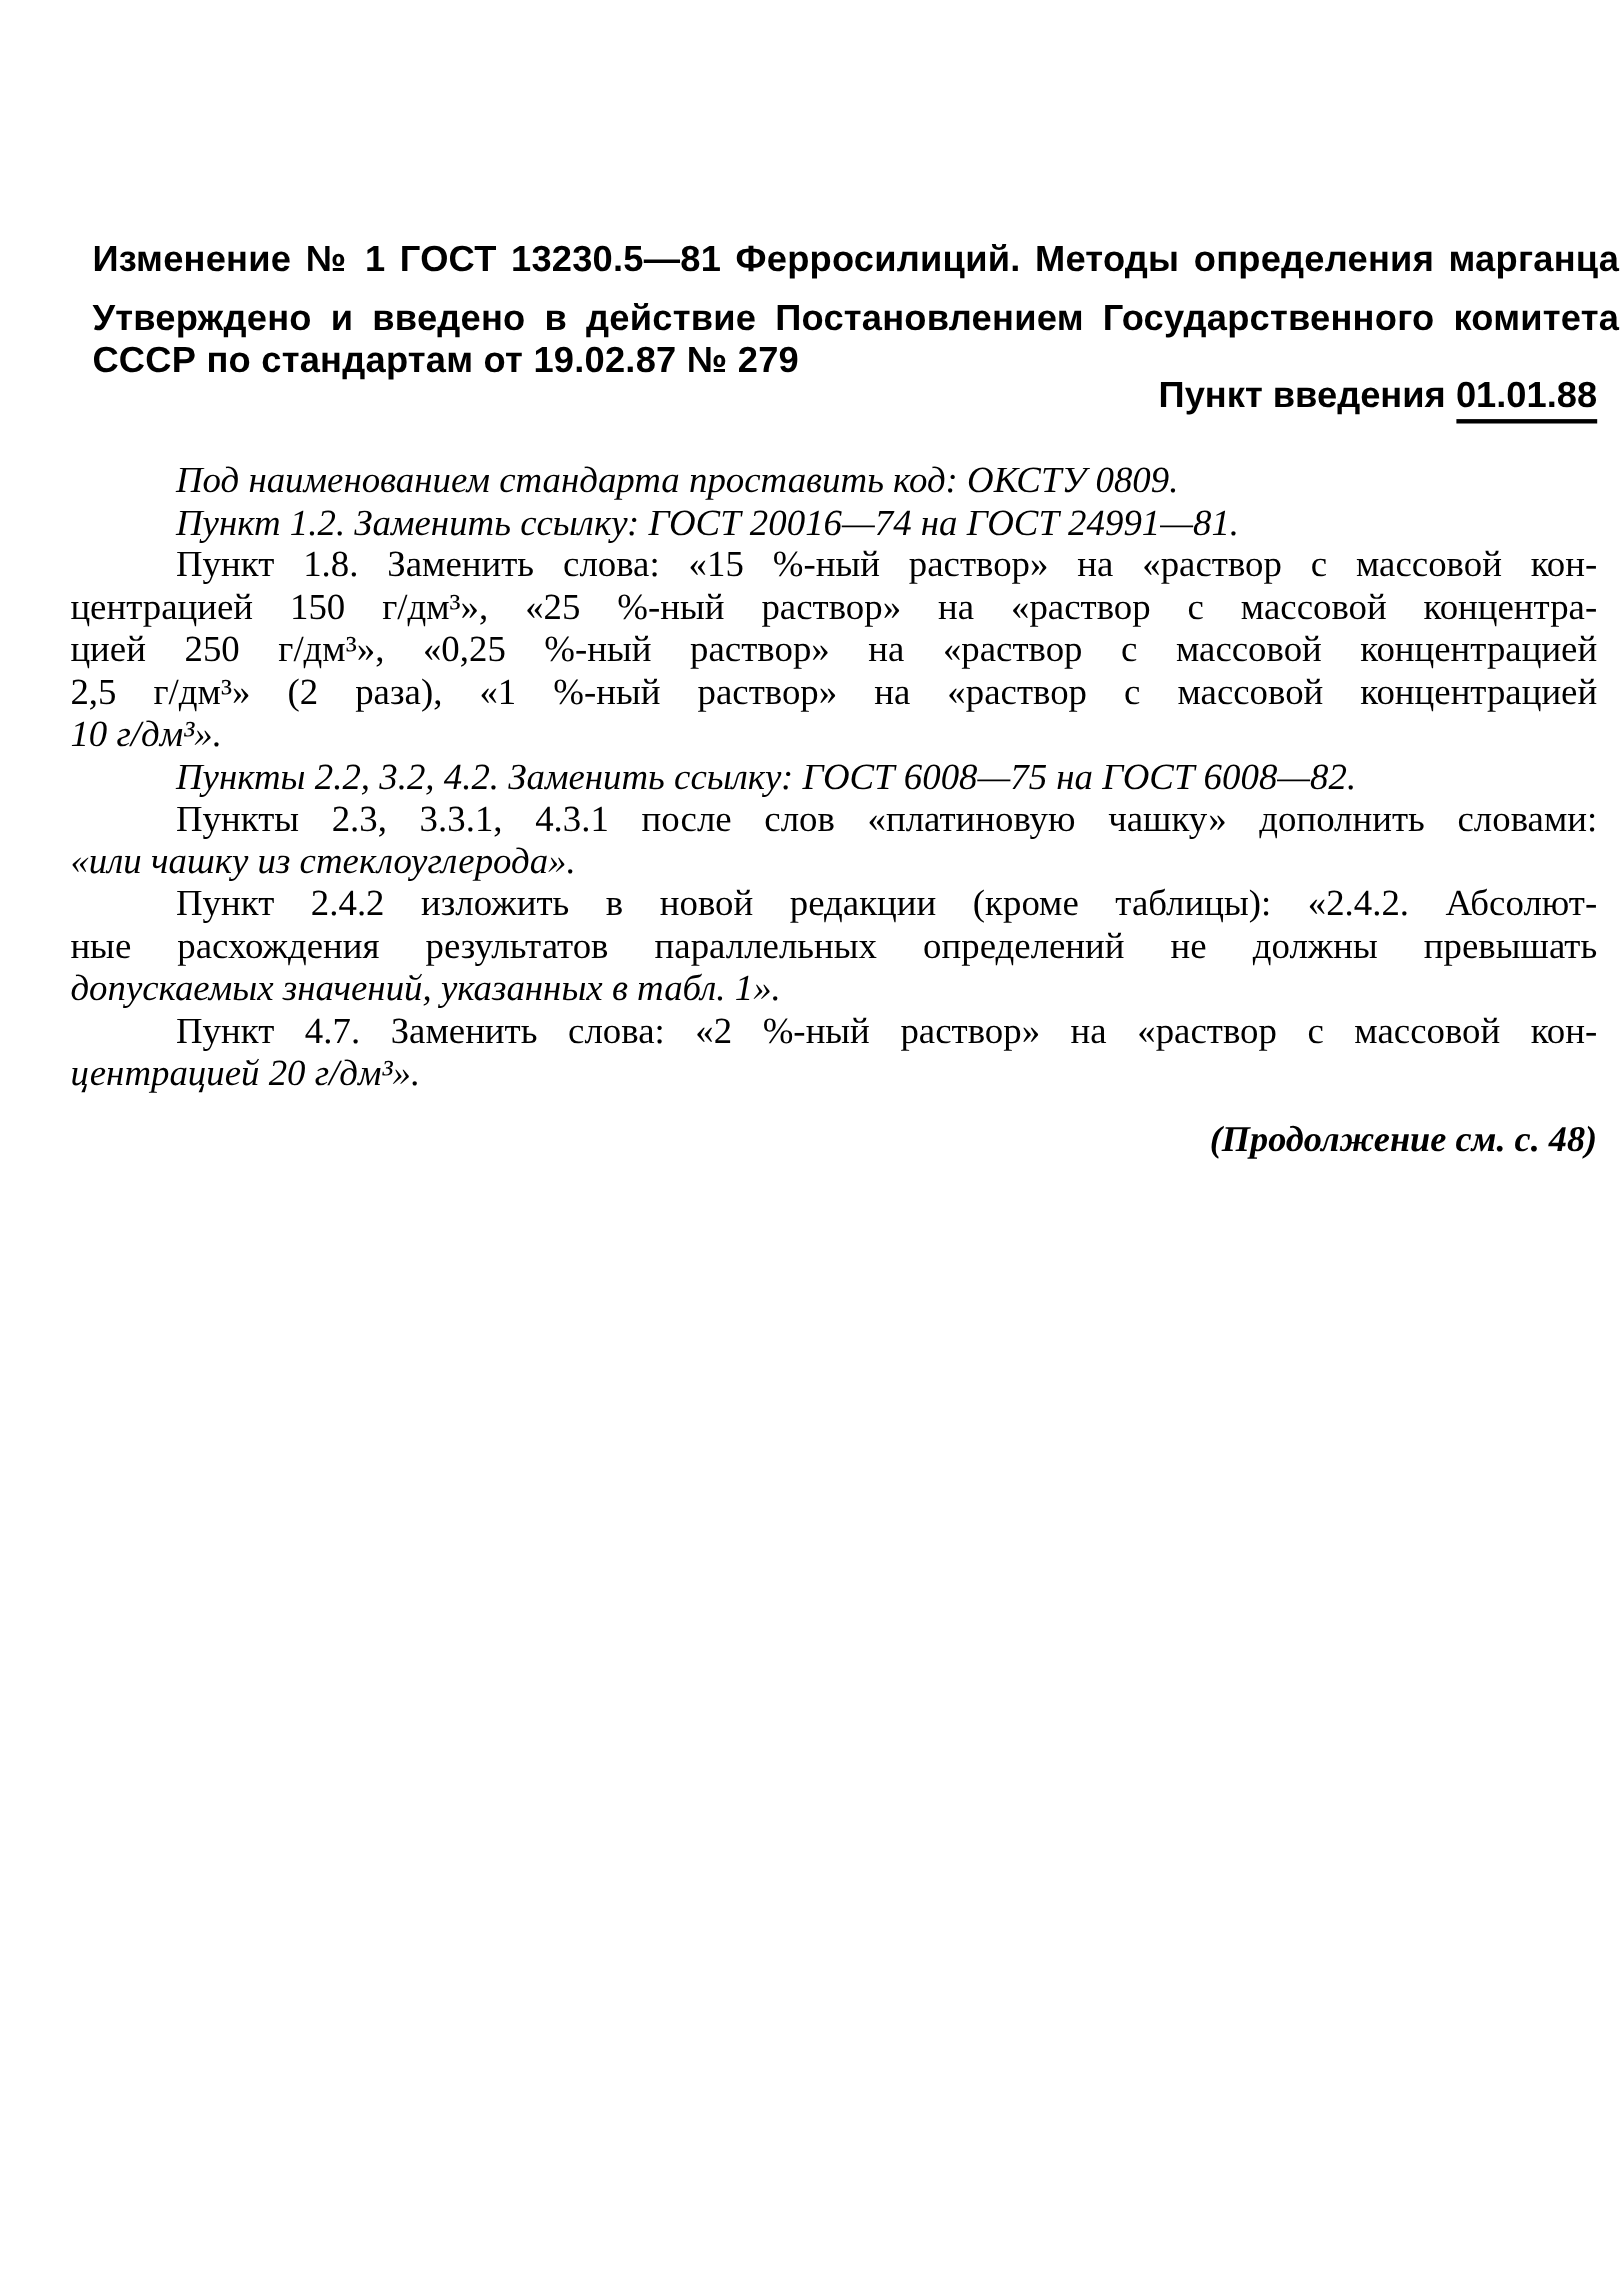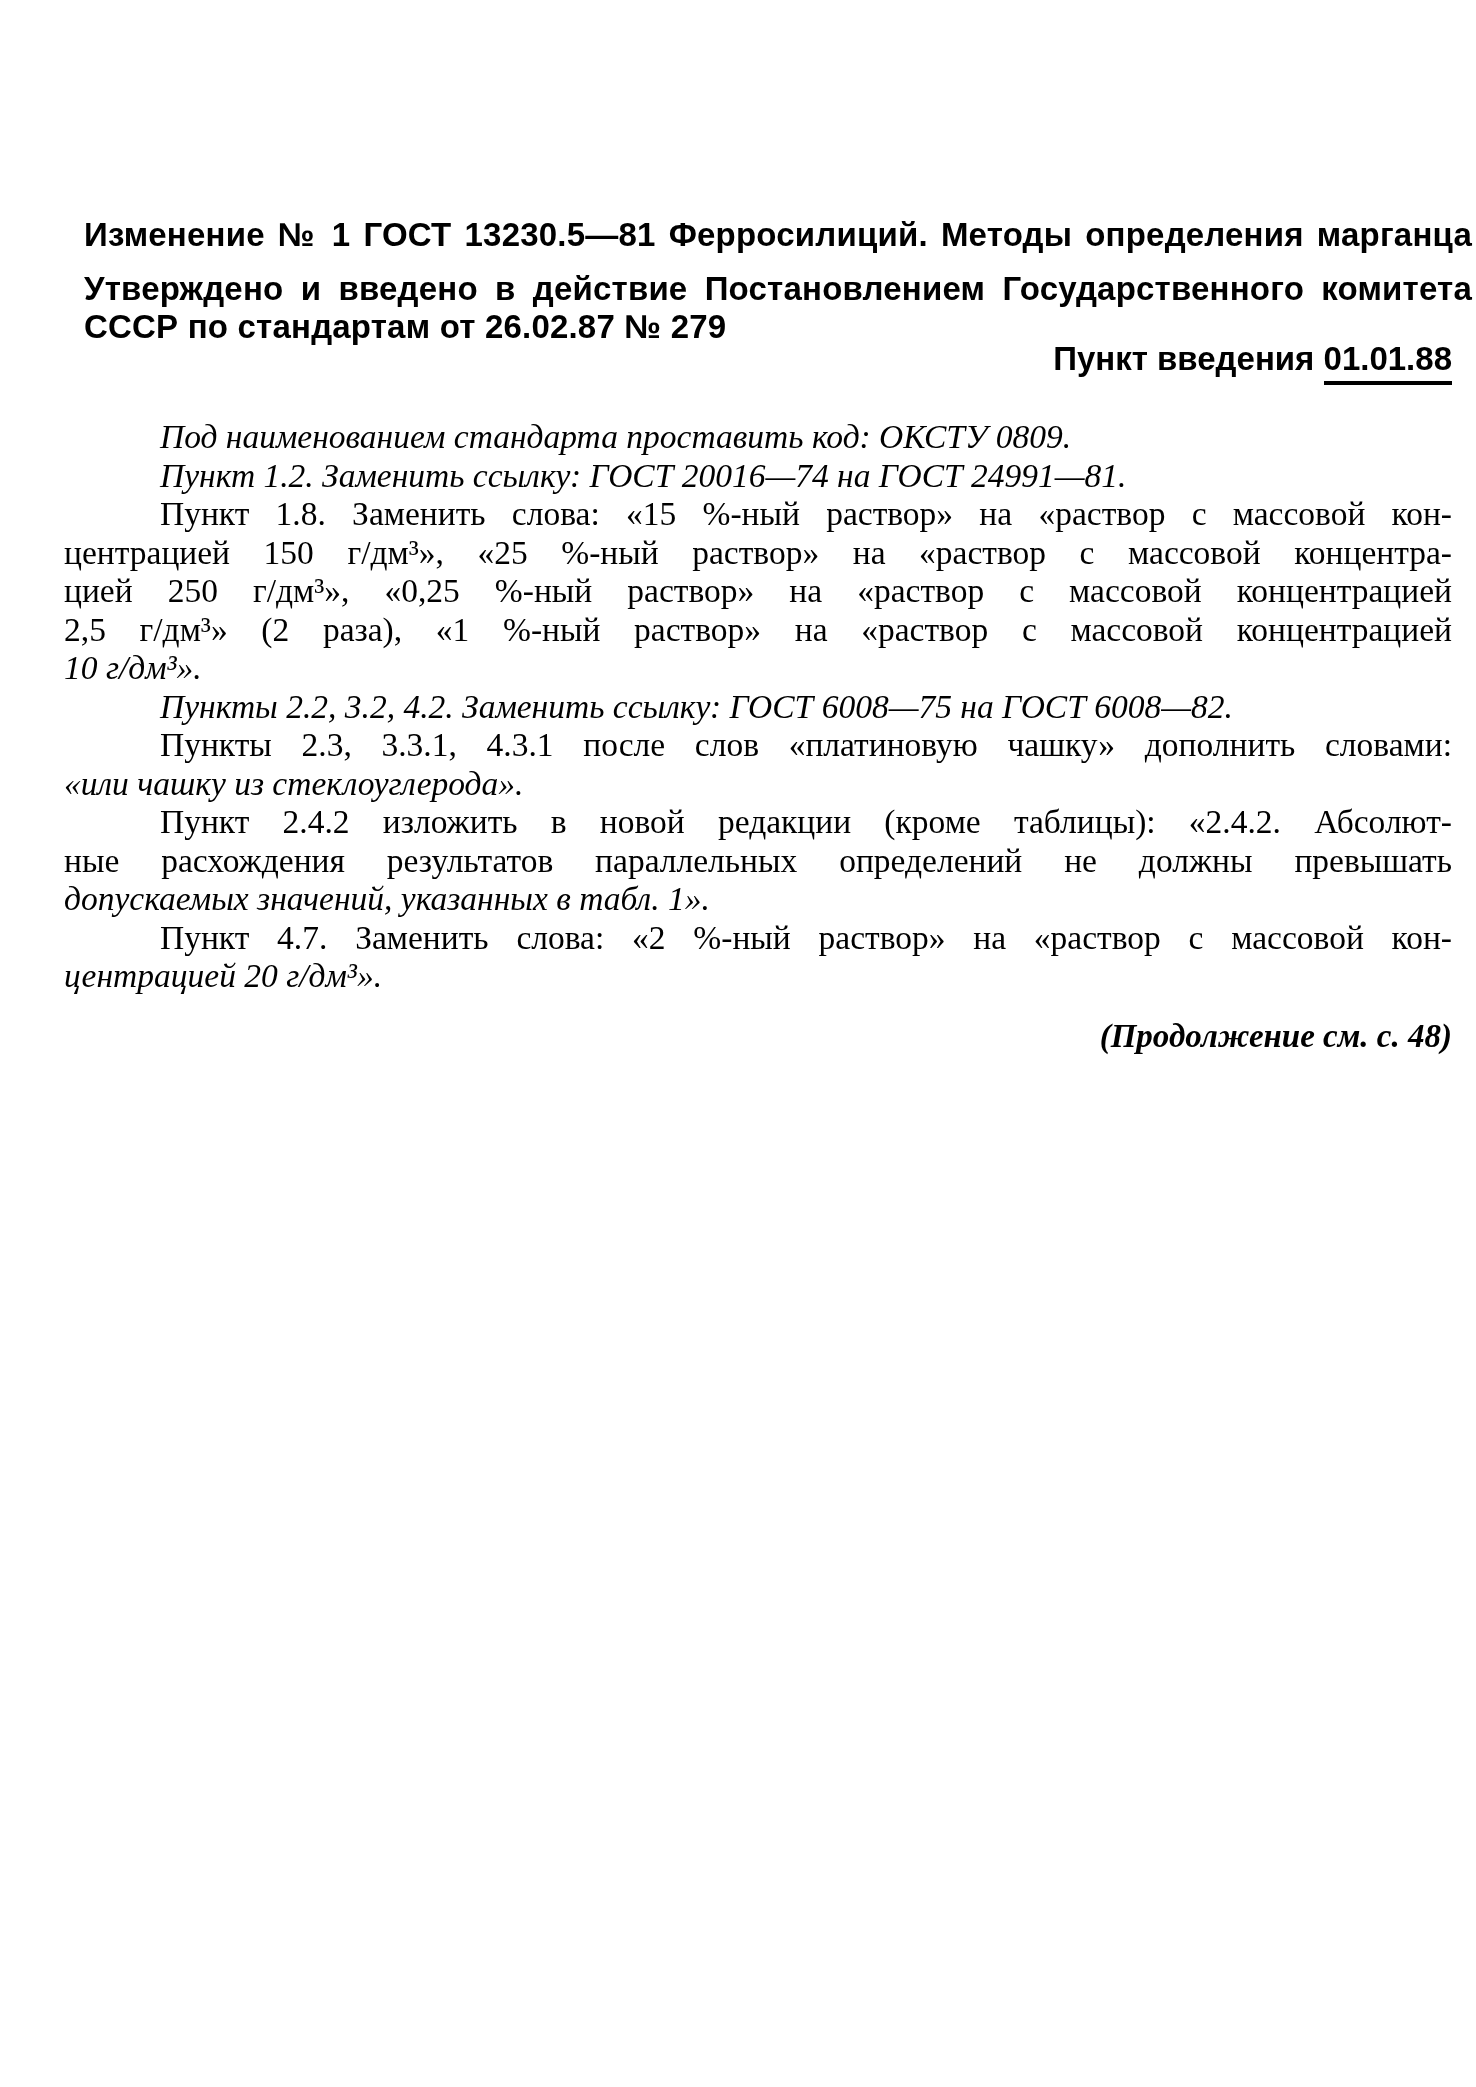--- a/index.html
+++ b/index.html
@@ -41,21 +41,21 @@
   </style>
 </head>
 <body>
 
 <div class="page">
 
   <div class="hdr title hdr-line">Изменение № 1 ГОСТ 13230.5—81 Ферросилиций. Методы определения марганца</div>
 
   <div class="hdr approved">
     <div class="hdr-line">Утверждено и введено в действие Постановлением Государственного комитета</div>
-    <div class="hdr-line l2">СССР по стандартам от 26.02.87 № 279</div>
+    <div class="hdr-line l2">СССР по стандартам от 19.02.87 № 279</div>
   </div>
 
   <div class="intro-date">
     <span>Пункт введения</span>
     <span> </span>
     <span class="val">01.01.88</span>
   </div>
 
   <div class="body">
     <div>

